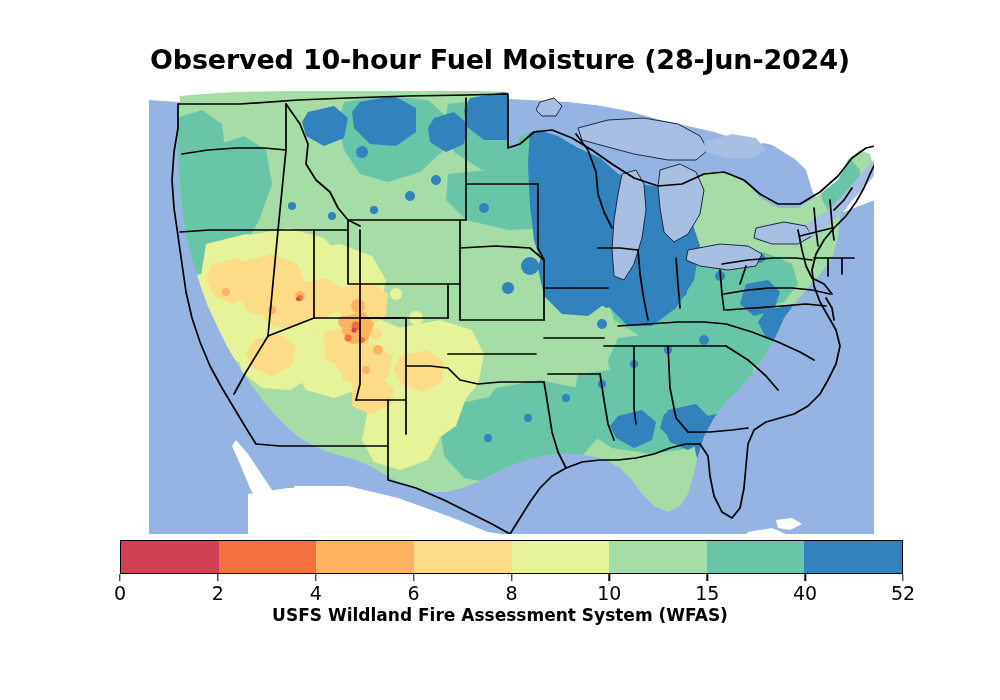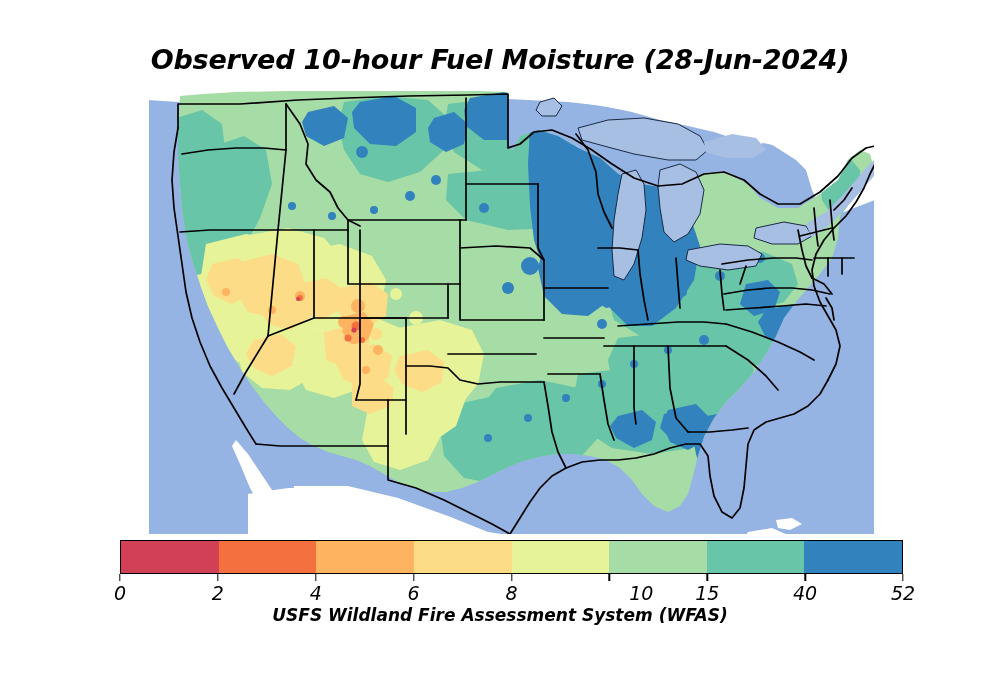--- a/index.html
+++ b/index.html
@@ -14,21 +14,20 @@
     overflow: hidden;
     font-family: "DejaVu Sans", sans-serif;
   }
 
   #figure {
     position: absolute;
     left: 0; top: 0;
     width: 1000px;
     height: 700px;
     background: #ffffff;
-    font-style: italic;
   }
 
   
   #map-title {
     position: absolute;
     left: 0;
     top: 44px;
     width: 1000px;
     text-align: center;
     font-family: "DejaVu Sans", sans-serif;
@@ -552,21 +551,21 @@
         <div class="cb-tick" style="left: 587.25px;"></div>
         <div class="cb-tick" style="left: 685.125px;"></div>
         <div class="cb-tick" style="left: 783px;"></div>
       </div>
     <div id="colorbar-labels">
         <div class="cb-label" style="left: 0px;">0</div>
         <div class="cb-label" style="left: 97.875px;">2</div>
         <div class="cb-label" style="left: 195.75px;">4</div>
         <div class="cb-label" style="left: 293.625px;">6</div>
         <div class="cb-label" style="left: 391.5px;">8</div>
-        <div class="cb-label" style="left: 489.375px; margin-left: 32px;">10</div>
+        <div class="cb-label" style="left: 489.375px;">10</div>
         <div class="cb-label" style="left: 587.25px;">15</div>
         <div class="cb-label" style="left: 685.125px;">40</div>
         <div class="cb-label" style="left: 783px;">52</div>
       </div>
   </div>
 
   <div id="colorbar-caption">USFS Wildland Fire Assessment System (WFAS)</div>
 
 </div>
 

